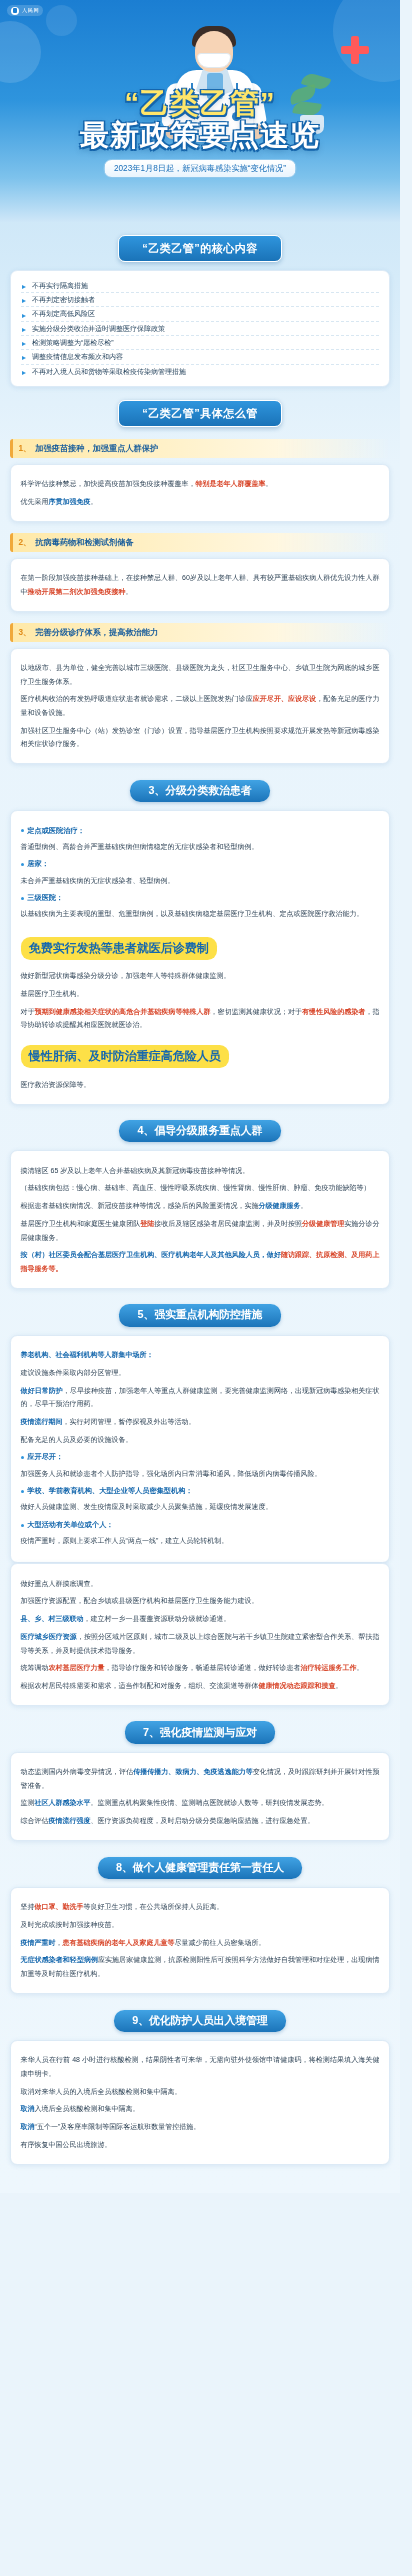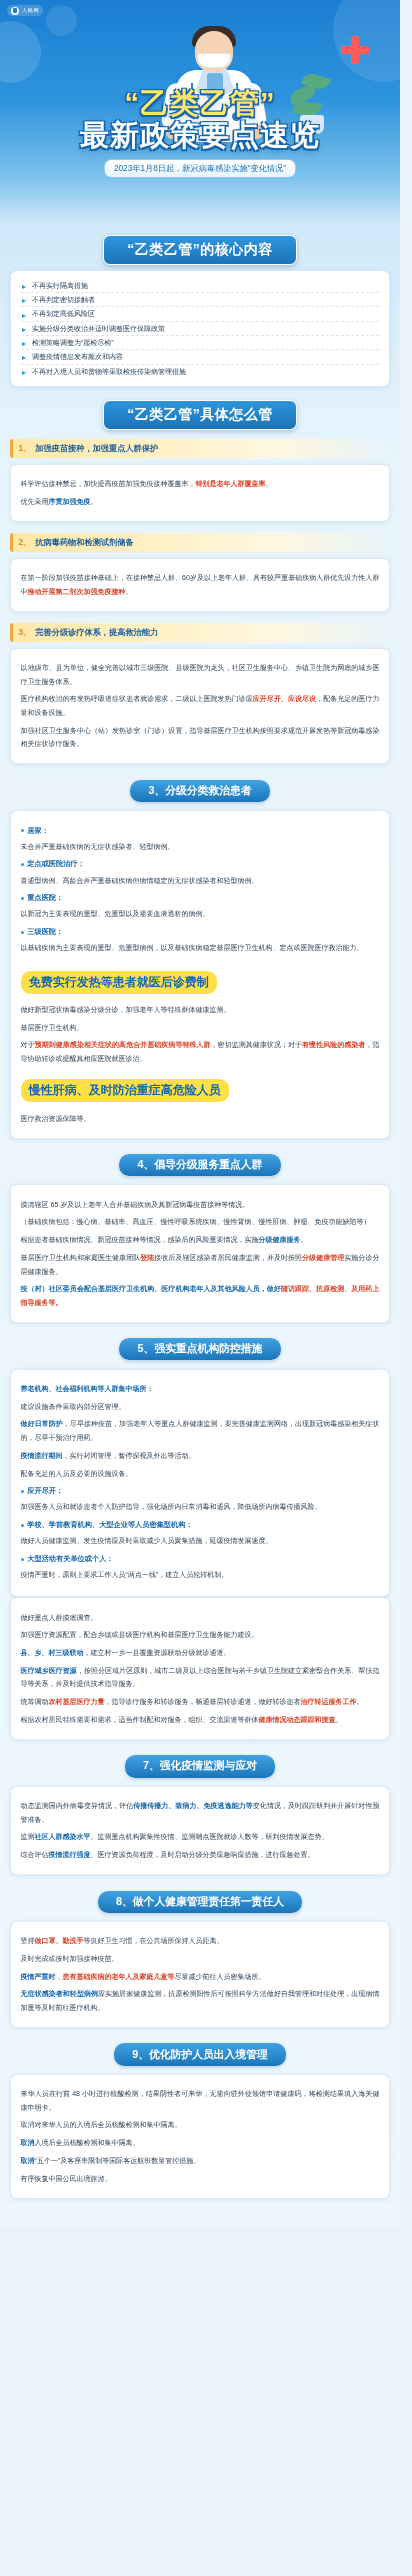--- a/index.html
+++ b/index.html
@@ -110,21 +110,21 @@
   .section-head {
     margin: 13.4px auto 7.2px auto;
     text-align:center;
     position:relative;
     height: 27px;
   }
   .section-head .band {
     display:inline-block;
     background: linear-gradient(180deg,#2f95dd 0%, #1a73b8 100%);
     color:#ffffff;
-    font-size: 14px; font-weight:bold;
+    font-size: 11px; font-weight:bold;
     padding: 4.6px 23px;
     border-radius: 7px;
     border: 1.5px solid #ffffff;
     box-shadow: 0 1.5px 4.1px rgba(20,90,150,.28);
     letter-spacing:0.5px;
   }
 
   .card {
     background:#ffffff;
     border-radius: 7.2px;
@@ -304,30 +304,26 @@
       <p class="para">以地级市、县为单位，健全完善以城市三级医院、县级医院为龙头，社区卫生服务中心、乡镇卫生院为网底的城乡医疗卫生服务体系。</p>
       <p class="para">医疗机构收治的有发热呼吸道症状患者就诊需求，二级以上医院发热门诊应<span class="k">应开尽开、应设尽设</span>，配备充足的医疗力量和设备设施。</p>
       <p class="para">加强社区卫生服务中心（站）发热诊室（门诊）设置，指导基层医疗卫生机构按照要求规范开展发热等新冠病毒感染相关症状诊疗服务。</p>
     </div>
 
     <div class="section-title-2">
       <span class="inner">3、分级分类救治患者</span>
     </div>
     <div class="card">
       <div class="num-item">
+        <div class="hd"><span class="dot"></span><span>定点或医院治疗：</span></div>
+        <div class="para">普通型病例、高龄合并严重基础疾病但病情稳定的无症状感染者和轻型病例。</div>
+      </div>
+      <div class="num-item">
         <div class="hd"><span class="dot"></span><span>居家：</span></div>
         <div class="para">未合并严重基础疾病的无症状感染者、轻型病例。</div>
-      </div>
-      <div class="num-item">
-        <div class="hd"><span class="dot"></span><span>定点或医院治疗：</span></div>
-        <div class="para">普通型病例、高龄合并严重基础疾病但病情稳定的无症状感染者和轻型病例。</div>
-      </div>
-      <div class="num-item">
-        <div class="hd"><span class="dot"></span><span>重点医院：</span></div>
-        <div class="para">以新冠为主要表现的重型、危重型以及需要血液透析的病例。</div>
       </div>
       <div class="num-item">
         <div class="hd"><span class="dot"></span><span>三级医院：</span></div>
         <div class="para">以基础疾病为主要表现的重型、危重型病例，以及基础疾病稳定基层医疗卫生机构、定点或医院医疗救治能力。</div>
       </div>
 
       <div class="blue-sub">免费实行发热等患者就医后诊费制</div>
       <p class="para">做好新型冠状病毒感染分级分诊，加强老年人等特殊群体健康监测。</p>
       <p class="para">基层医疗卫生机构。</p>
       <p class="para">对于<span class="k">预期到健康感染相关症状的高危合并基础疾病等特殊人群</span>，密切监测其健康状况；对于<span class="k">有慢性风险的感染者</span>，指导协助转诊或提醒其相应医院就医诊治。</p>

